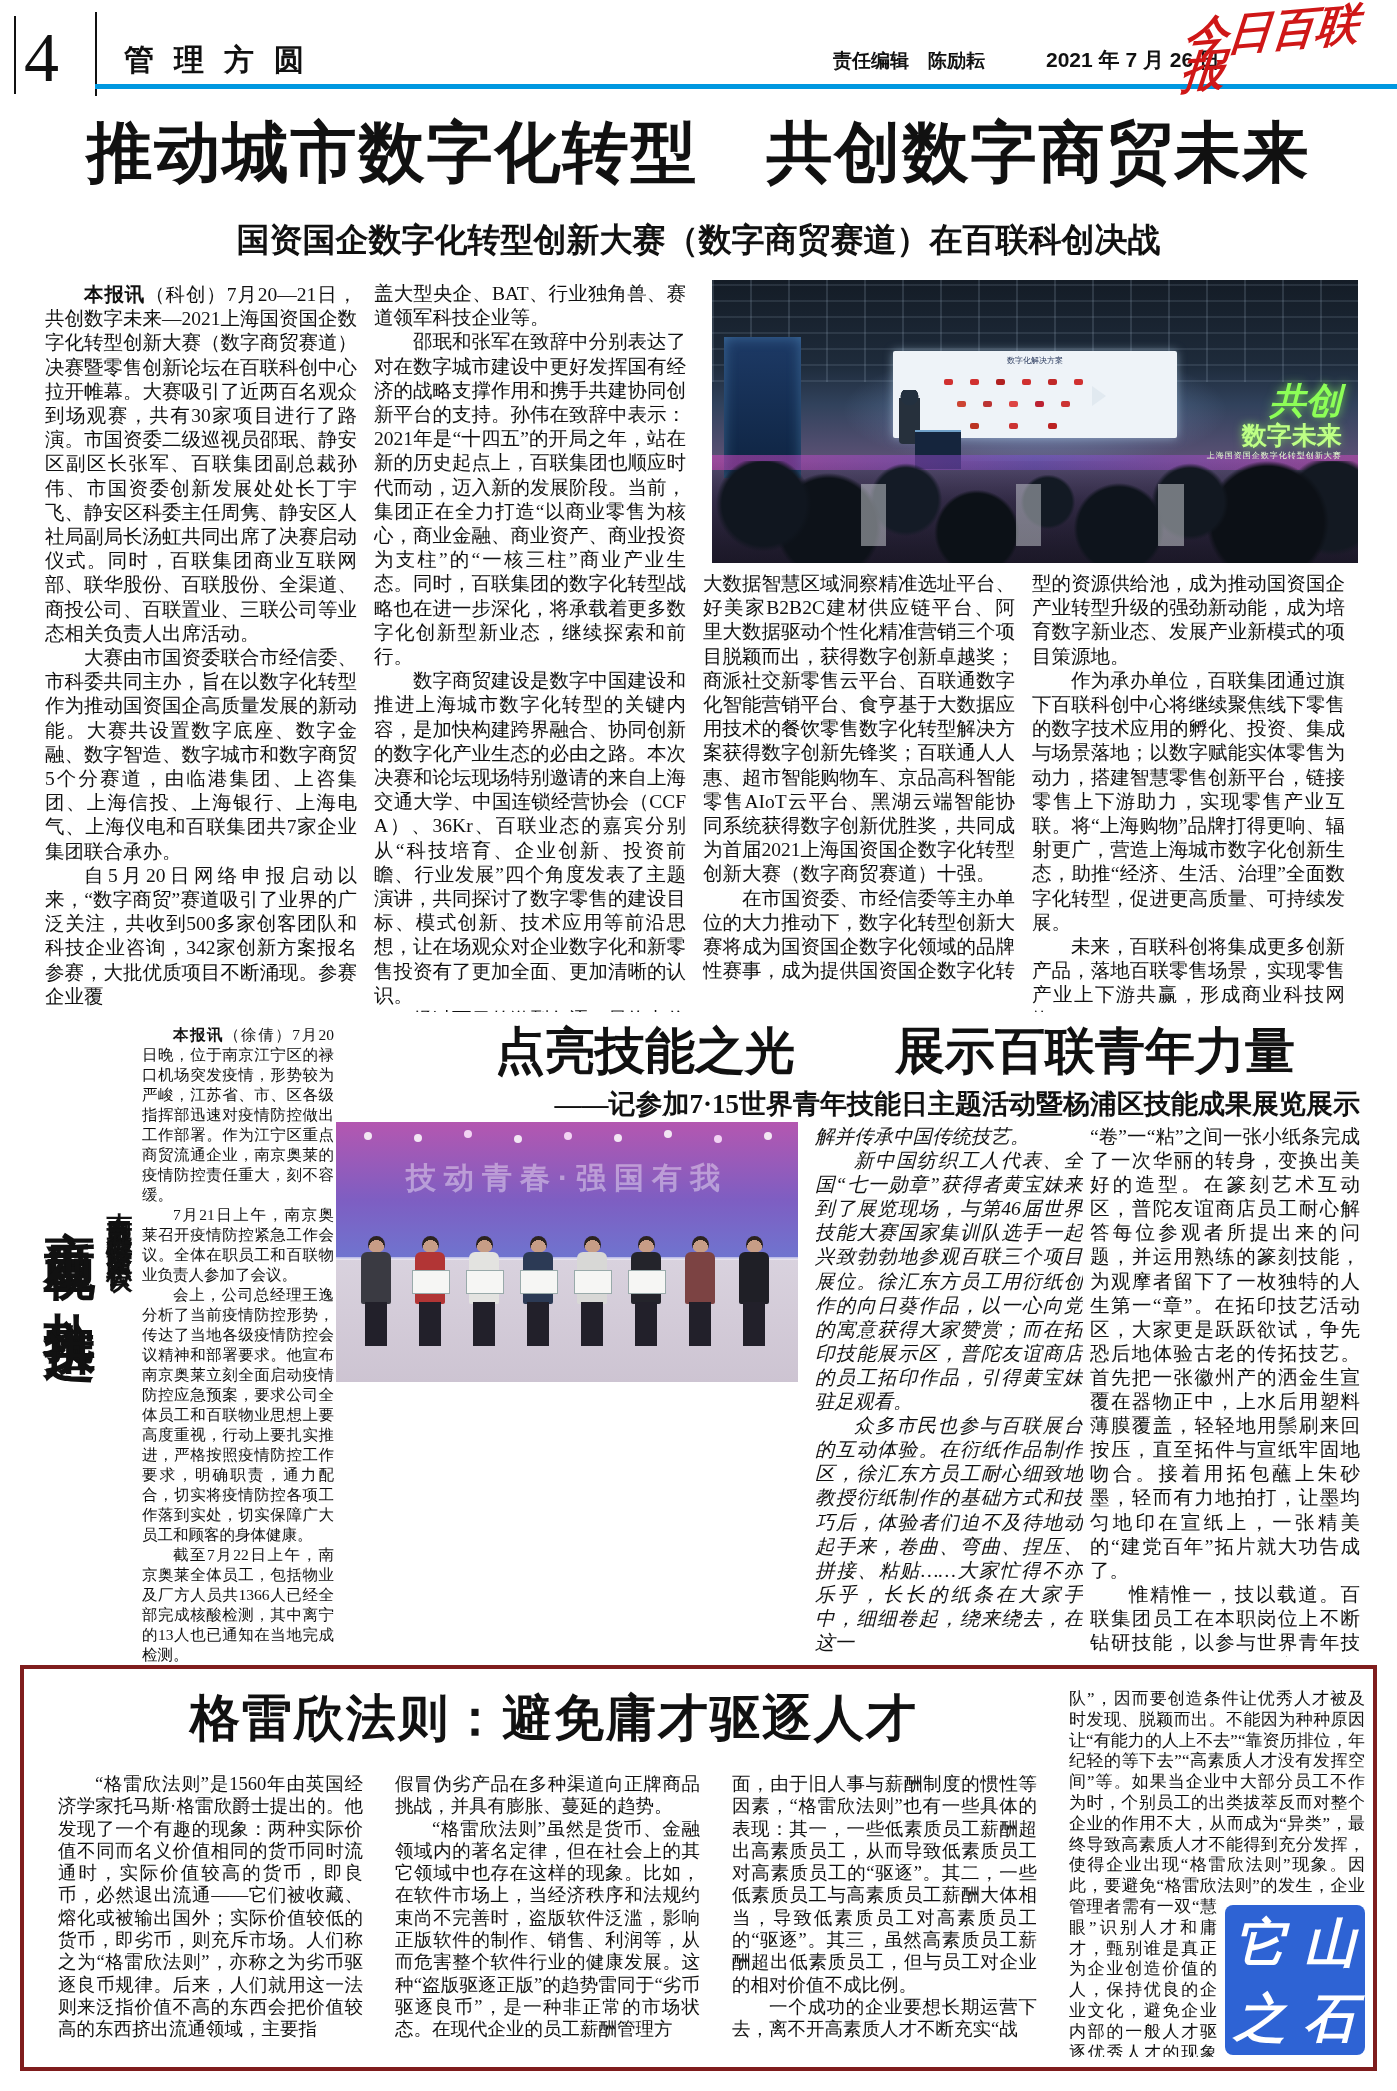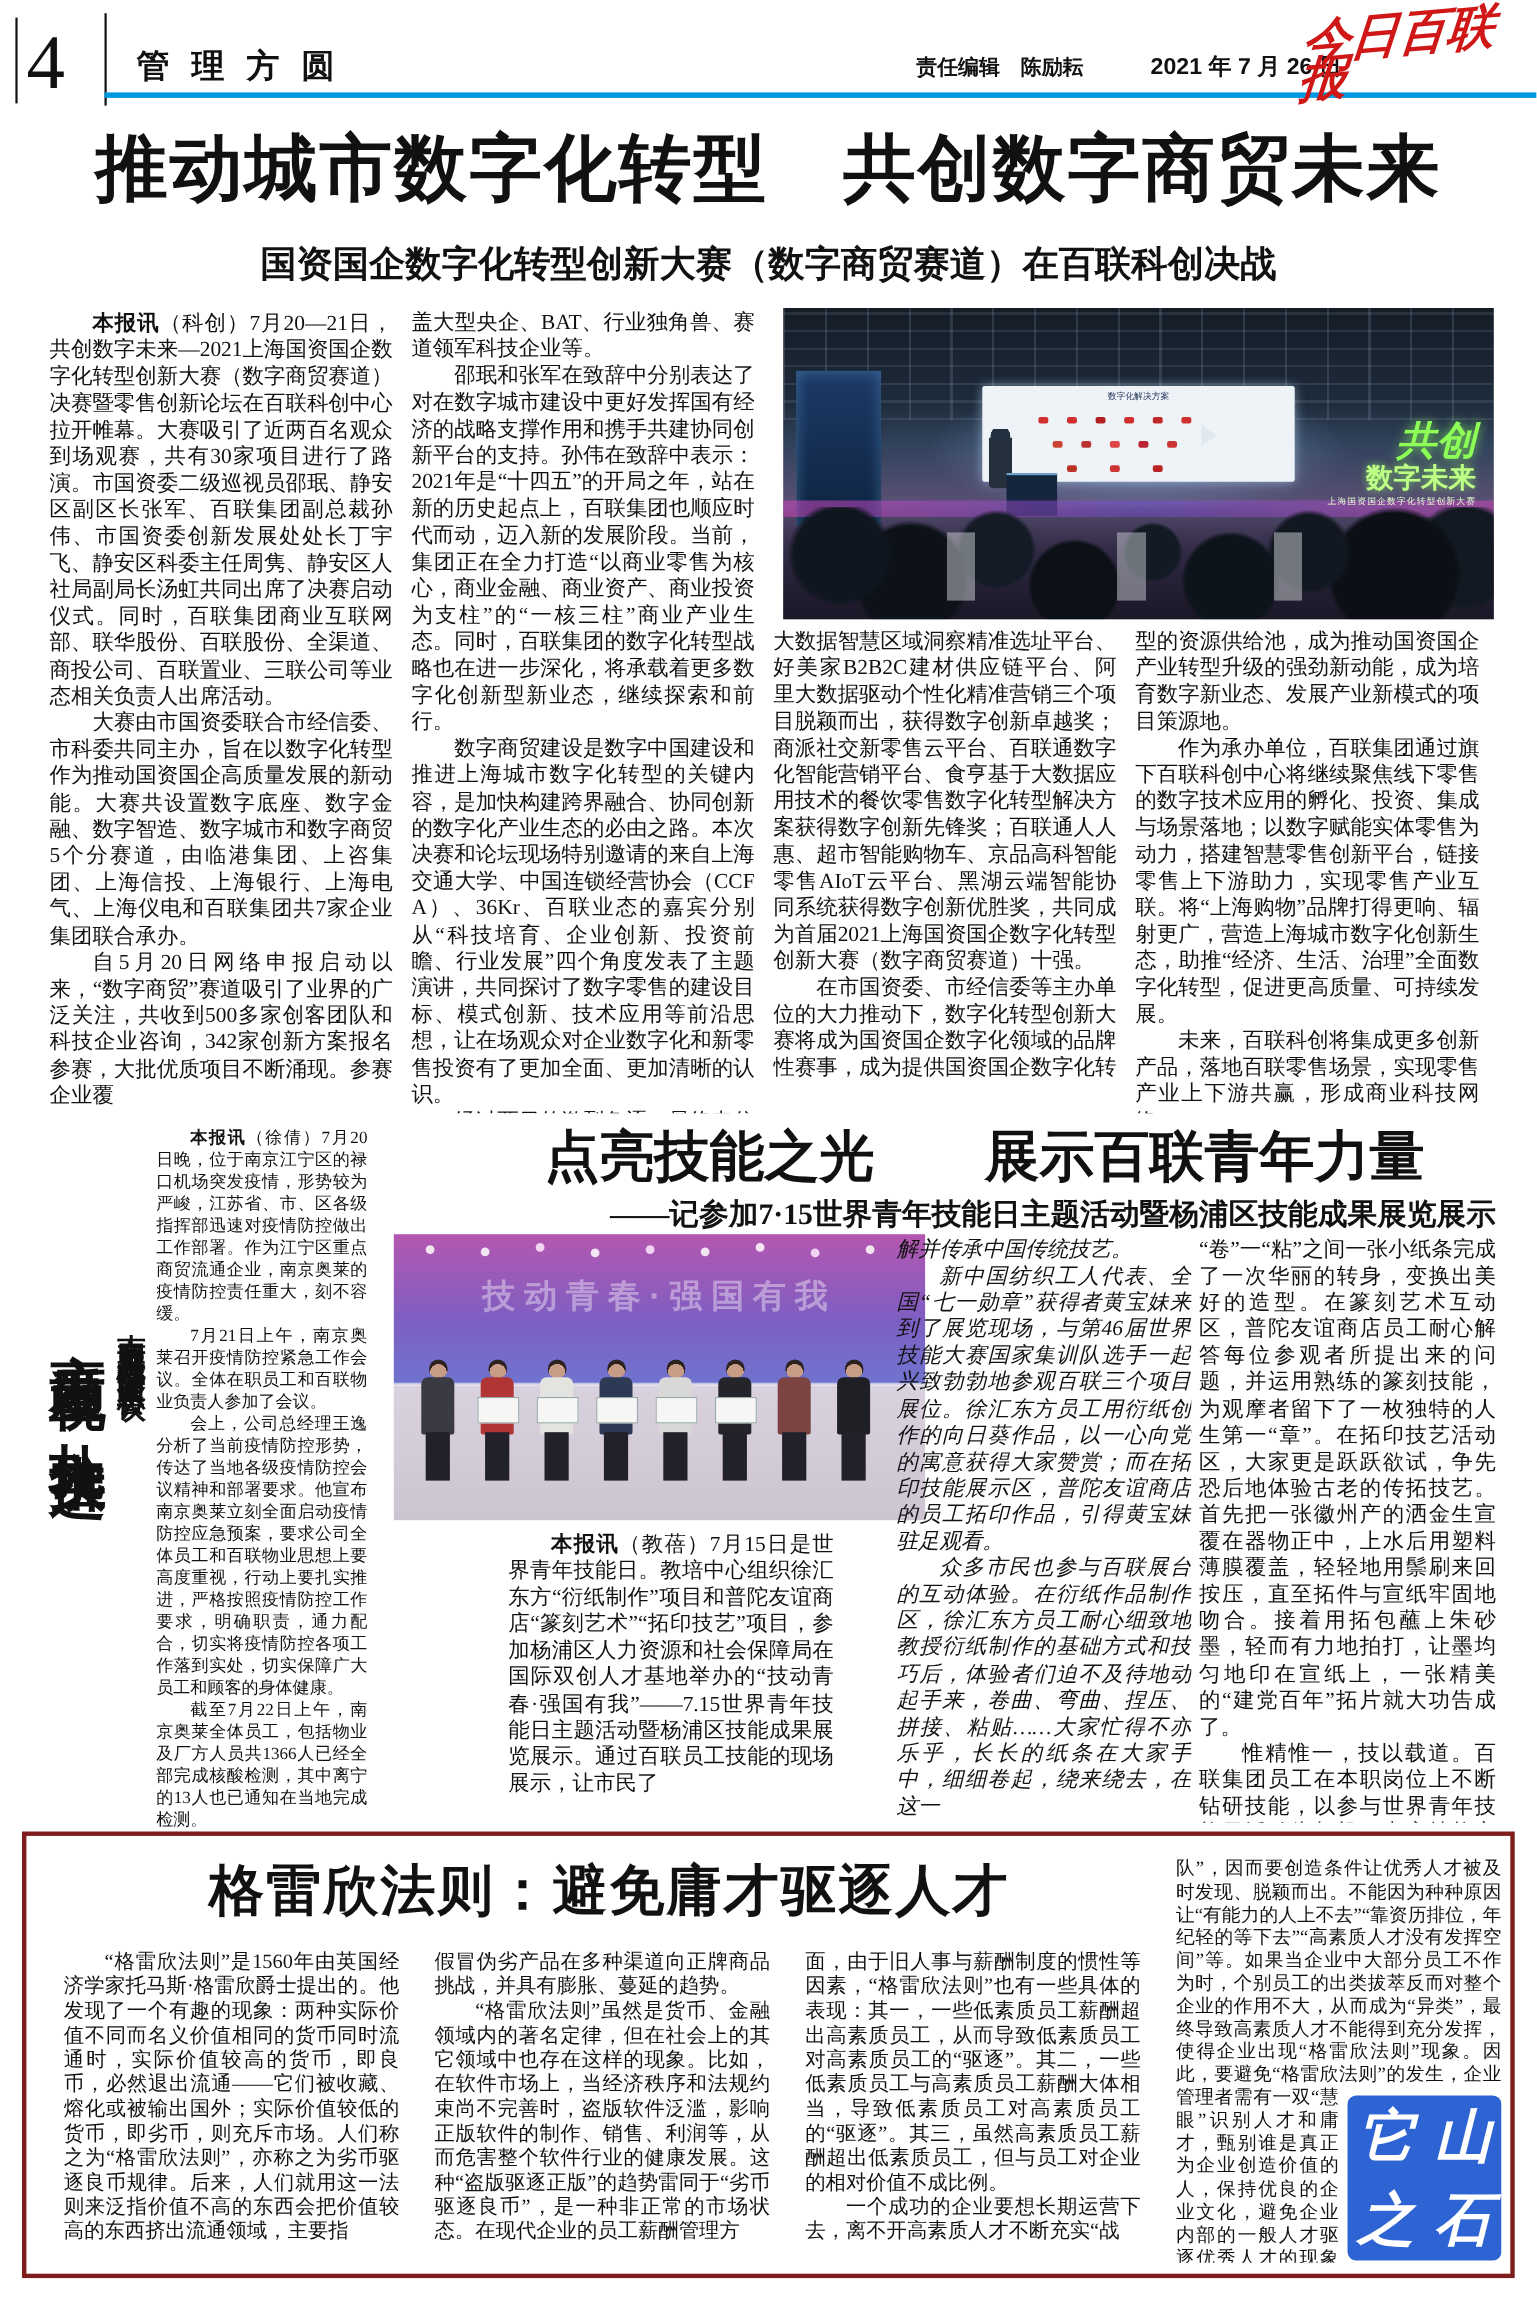--- a/index.html
+++ b/index.html
@@ -93,22 +93,22 @@
   
   #a3-title{position:absolute;left:430px;top:1018px;width:930px;text-align:center;font-size:50px;
       font-weight:900;font-family:"Liberation Sans","DejaVu Sans",sans-serif;}
   #a3-subtitle{position:absolute;left:430px;top:1086px;width:930px;text-align:right;font-size:27px;
       font-weight:bold;}
   .a3col{font-size:19.5px;line-height:24.1px;}
   #a3cA{left:462px;top:1392px;width:296px;height:264px;}
   #a3cB{left:815px;top:1125px;width:268px;height:532px;font-style:italic;}
   #a3cC{left:1090px;top:1125px;width:270px;height:532px;}
   
-  #photo2{position:absolute;left:358px;top:1122px;width:462px;height:260px;overflow:hidden;
-      background:linear-gradient(180deg,#b457b0 0%,#7e5ec2 30%,#6f74cf 52%,#d9d2de 53%,#cdc4d2 100%);padding-left:21px;}
+  #photo2{position:absolute;left:336px;top:1122px;width:462px;height:260px;overflow:hidden;
+      background:linear-gradient(180deg,#b457b0 0%,#7e5ec2 30%,#6f74cf 52%,#d9d2de 53%,#cdc4d2 100%);}
   .p2-lights{position:absolute;left:6%;top:4%;width:8px;height:8px;border-radius:50%;background:#fff;
       box-shadow:50px 2px #fff,100px -2px #ffe9ff,150px 3px #fff,200px 0 #ffe9ff,250px 2px #fff,
                  300px -2px #fff,350px 3px #ffe9ff,400px 0 #fff;opacity:.85;}
   .p2-backtext{position:absolute;left:0;top:14%;width:100%;text-align:center;font-size:30px;
       font-weight:900;color:rgba(255,255,255,.4);letter-spacing:8px;
       font-family:"Liberation Sans",sans-serif;}
   .p2-stageline{position:absolute;left:0;top:52%;width:100%;height:3px;background:rgba(255,255,255,.5);}
   .person{position:absolute;bottom:10%;width:44px;height:120px;}
   .person .head{position:absolute;left:14px;top:0;width:17px;height:17px;border-radius:50%;
       background:radial-gradient(circle at 50% 68%,#c79d86 0 52%,#2c2320 53%);}
@@ -248,23 +248,20 @@
         <span class="torso"></span>
         <span class="legs"></span>
       </div>
     <div class="person" style="left:396px;--shirt:#1f1f26;">
         <span class="head"></span>
         <span class="torso"></span>
         <span class="legs"></span>
       </div>
   </div>
 
-  <div id="a3cA" class="col a3col">
-    <p><b class="lead">本报讯</b><span>（教蓓）7月15日是世界青年技能日。教培中心组织徐汇东方“衍纸制作”项目和普陀友谊商店“篆刻艺术”“拓印技艺”项目，参加杨浦区人力资源和社会保障局在国际双创人才基地举办的“技动青春·强国有我”——7.15世界青年技能日主题活动暨杨浦区技能成果展览展示。通过百联员工技能的现场展示，让市民了</span></p>
-  </div>
   <div id="a3cB" class="col a3col">
     <p class="np">解并传承中国传统技艺。</p>
     <p>新中国纺织工人代表、全国“七一勋章”获得者黄宝妹来到了展览现场，与第46届世界技能大赛国家集训队选手一起兴致勃勃地参观百联三个项目展位。徐汇东方员工用衍纸创作的向日葵作品，以一心向党的寓意获得大家赞赏；而在拓印技能展示区，普陀友谊商店的员工拓印作品，引得黄宝妹驻足观看。</p>
     <p>众多市民也参与百联展台的互动体验。在衍纸作品制作区，徐汇东方员工耐心细致地教授衍纸制作的基础方式和技巧后，体验者们迫不及待地动起手来，卷曲、弯曲、捏压、拼接、粘贴……大家忙得不亦乐乎，长长的纸条在大家手中，细细卷起，绕来绕去，在这一</p>
   </div>
   <div id="a3cC" class="col a3col">
     <p class="np">“卷”一“粘”之间一张小纸条完成了一次华丽的转身，变换出美好的造型。在篆刻艺术互动区，普陀友谊商店员工耐心解答每位参观者所提出来的问题，并运用熟练的篆刻技能，为观摩者留下了一枚独特的人生第一“章”。在拓印技艺活动区，大家更是跃跃欲试，争先恐后地体验古老的传拓技艺。首先把一张徽州产的洒金生宣覆在器物正中，上水后用塑料薄膜覆盖，轻轻地用鬃刷来回按压，直至拓件与宣纸牢固地吻合。接着用拓包蘸上朱砂墨，轻而有力地拍打，让墨均匀地印在宣纸上，一张精美的“建党百年”拓片就大功告成了。</p>
     <p>惟精惟一，技以载道。百联集团员工在本职岗位上不断钻研技能，以参与世界青年技能日活动为契机，点亮技能之光，展示百联青年力量。</p>
   </div>
 

